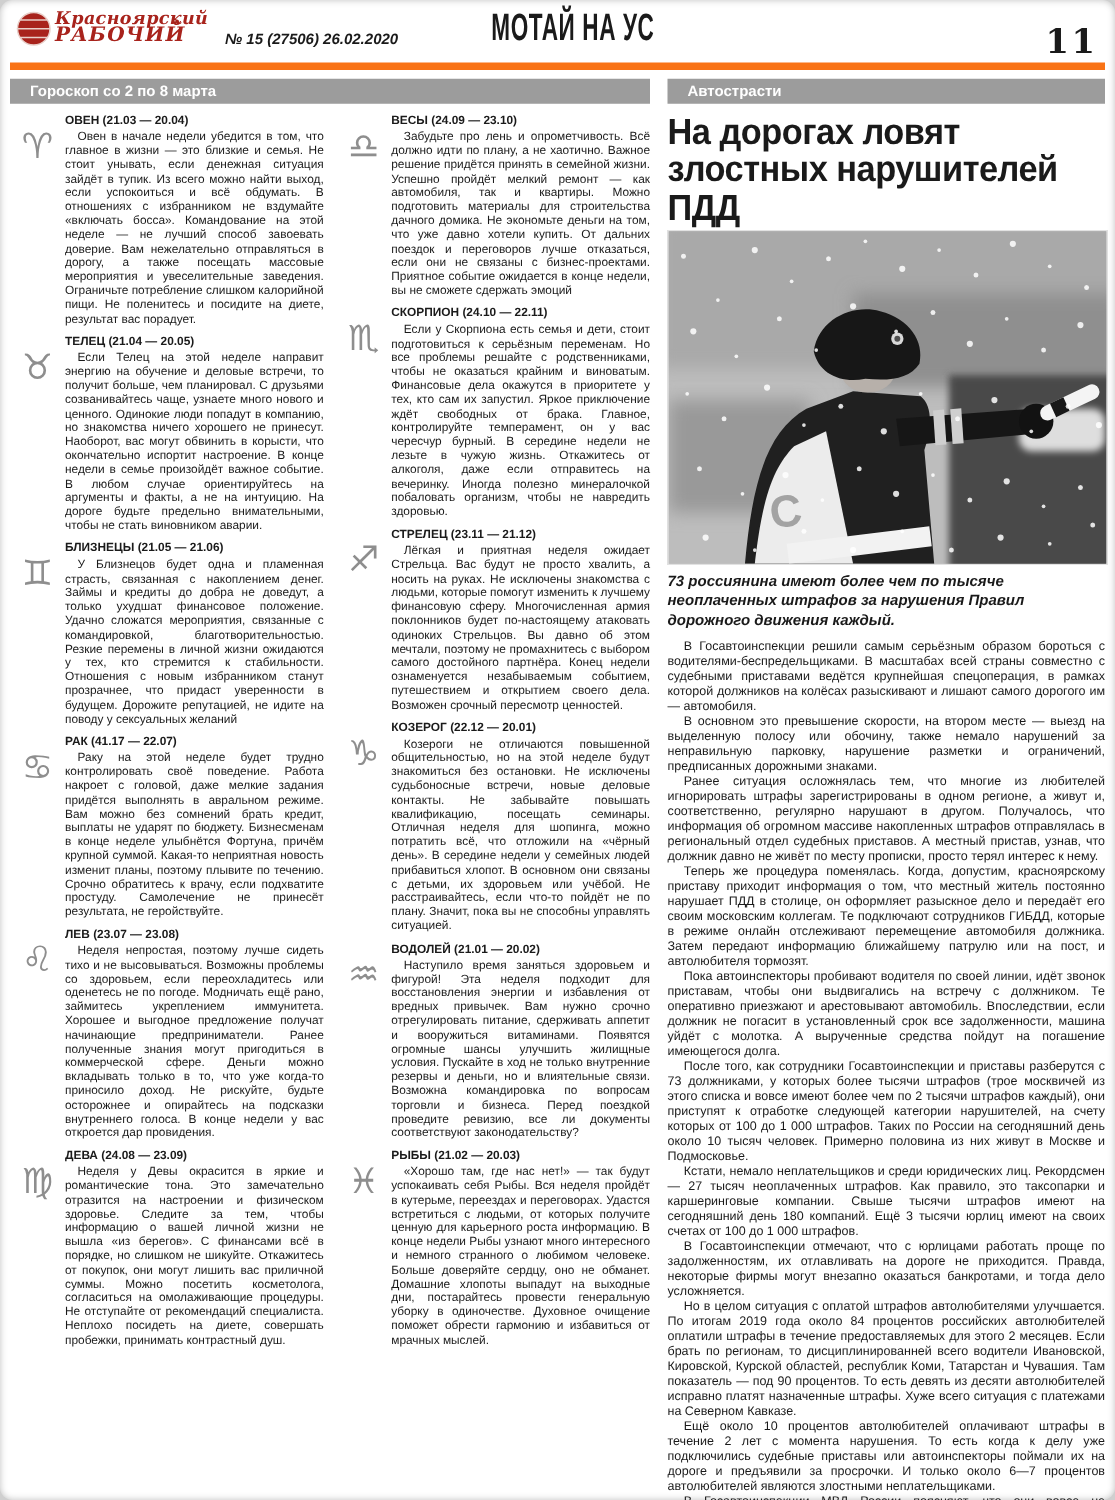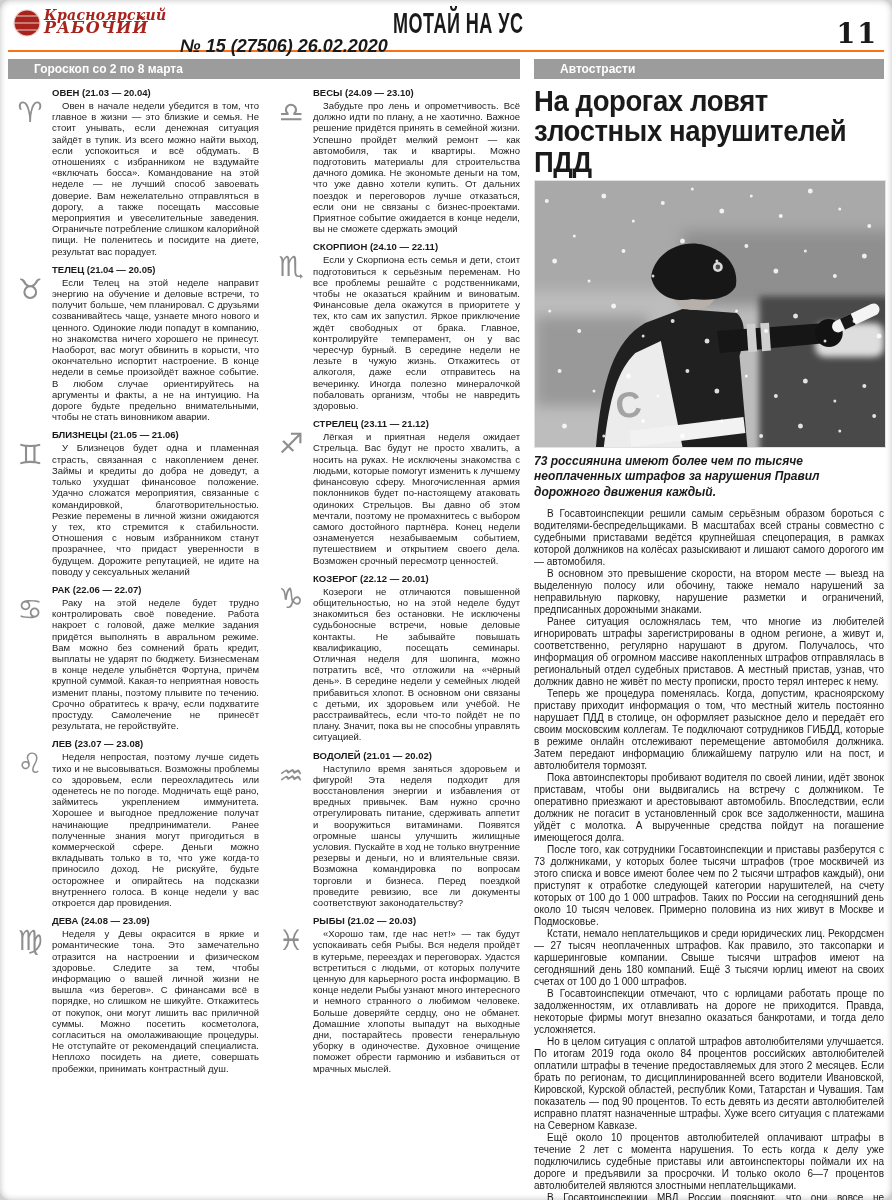--- a/index.html
+++ b/index.html
@@ -1,37 +1,37 @@
 <!DOCTYPE html>
 <html lang="ru"><head>
 <meta charset="utf-8">
 <style>
   html,body{margin:0;padding:0;background:#cfcfcf;}
   body{width:892px;height:1200px;font-family:"Liberation Sans",sans-serif;color:#1a1a1a;}
   .page{width:892px;height:1200px;box-sizing:border-box;background:#fff;border-radius:10px;
         padding:6px 8px 4px 8px;overflow:hidden;position:relative;
         box-shadow:inset 0 0 6px rgba(0,0,0,.25);}
   
-  .masthead{position:relative;height:44px;border-bottom:2px solid #f97316;}
+  .masthead{position:relative;height:44px;border-bottom:6px solid #f97316;}
   .logo-wrap{position:absolute;left:4px;top:2px;display:flex;align-items:flex-start;}
   .emblem{width:30px;height:30px;margin-right:2px;}
   .logo-text{color:#a8231c;font-style:italic;font-family:"DejaVu Serif",serif;line-height:1;}
   .logo-line1{font-size:14px;font-weight:700;letter-spacing:.3px;}
   .logo-line2{font-size:16px;font-weight:700;margin-top:-2px;letter-spacing:1px;}
-  .issue{position:absolute;left:172px;top:30px;font-size:18px;font-weight:700;font-style:italic;}
+  .issue{position:absolute;left:172px;top:18px;font-size:12px;font-weight:700;font-style:italic;}
   .rubric{position:absolute;left:385px;top:0px;font-size:19px;font-weight:800;
           transform:scale(.95,1.6);transform-origin:left top;letter-spacing:.5px;}
   .pageno{position:absolute;right:6px;top:-4px;font-size:27px;font-weight:700;
           font-family:"DejaVu Serif",serif;letter-spacing:2px;margin-top:16px;}
   
   .content{display:flex;gap:14px;margin-top:7px;}
   .horoscope{width:512px;flex:none;}
   .article{flex:1;min-width:0;}
   .bar{background:#9c9c9c;color:#fff;font-weight:700;font-size:12px;
-       padding:3px 0 3px 26px;margin-bottom:8px;}
+       padding:3px 0 3px 16px;margin-bottom:8px;}
   
   .h-cols{display:flex;gap:10px;}
   .h-col{flex:1;min-width:0;}
   .h-entry{display:flex;margin-bottom:7px;}
   .h-icon{flex:none;width:44px;text-align:center;color:#8e8e8e;font-size:28px;line-height:1;
           padding-top:12px;font-family:"DejaVu Sans",sans-serif;}
   .h-body{flex:1;min-width:0;}
   .h-title{font-size:9.5px;font-weight:700;text-align:left;margin-bottom:2px;white-space:nowrap;}
   .h-text{font-size:9.5px;line-height:1.18;text-align:justify;text-indent:10px;margin:0;}
   
@@ -87,21 +87,21 @@
           <div class="h-entry">
             <div class="h-icon">♊</div>
             <div class="h-body">
                 <div class="h-title">БЛИЗНЕЦЫ (21.05 — 21.06)</div>
             <p class="h-text">У Близнецов будет одна и пламенная страсть, связанная с накоплением денег. Займы и кредиты до добра не доведут, а только ухудшат финансовое положение. Удачно сложатся мероприятия, связанные с командировкой, благотворительностью. Резкие перемены в личной жизни ожидаются у тех, кто стремится к стабильности. Отношения с новым избранником станут прозрачнее, что придаст уверенности в будущем. Дорожите репутацией, не идите на поводу у сексуальных желаний</p>
               </div>
           </div>
           <div class="h-entry">
             <div class="h-icon">♋</div>
             <div class="h-body">
-                <div class="h-title">РАК (22.06 — 22.07)</div>
+                <div class="h-title">РАК (41.17 — 22.07)</div>
             <p class="h-text">Раку на этой неделе будет трудно контролировать своё поведение. Работа накроет с головой, даже мелкие задания придётся выполнять в авральном режиме. Вам можно без сомнений брать кредит, выплаты не ударят по бюджету. Бизнесменам в конце неделе улыбнётся Фортуна, причём крупной суммой. Какая-то неприятная новость изменит планы, поэтому плывите по течению. Срочно обратитесь к врачу, если подхватите простуду. Самолечение не принесёт результата, не геройствуйте.</p>
               </div>
           </div>
           <div class="h-entry">
             <div class="h-icon">♌</div>
             <div class="h-body">
                 <div class="h-title">ЛЕВ (23.07 — 23.08)</div>
             <p class="h-text">Неделя непростая, поэтому лучше сидеть тихо и не высовываться. Возможны проблемы со здоровьем, если переохладитесь или оденетесь не по погоде. Модничать ещё рано, займитесь укреплением иммунитета. Хорошее и выгодное предложение получат начинающие предприниматели. Ранее полученные знания могут пригодиться в коммерческой сфере. Деньги можно вкладывать только в то, что уже когда-то приносило доход. Не рискуйте, будьте осторожнее и опирайтесь на подсказки внутреннего голоса. В конце недели у вас откроется дар провидения.</p>
               </div>
           </div>

